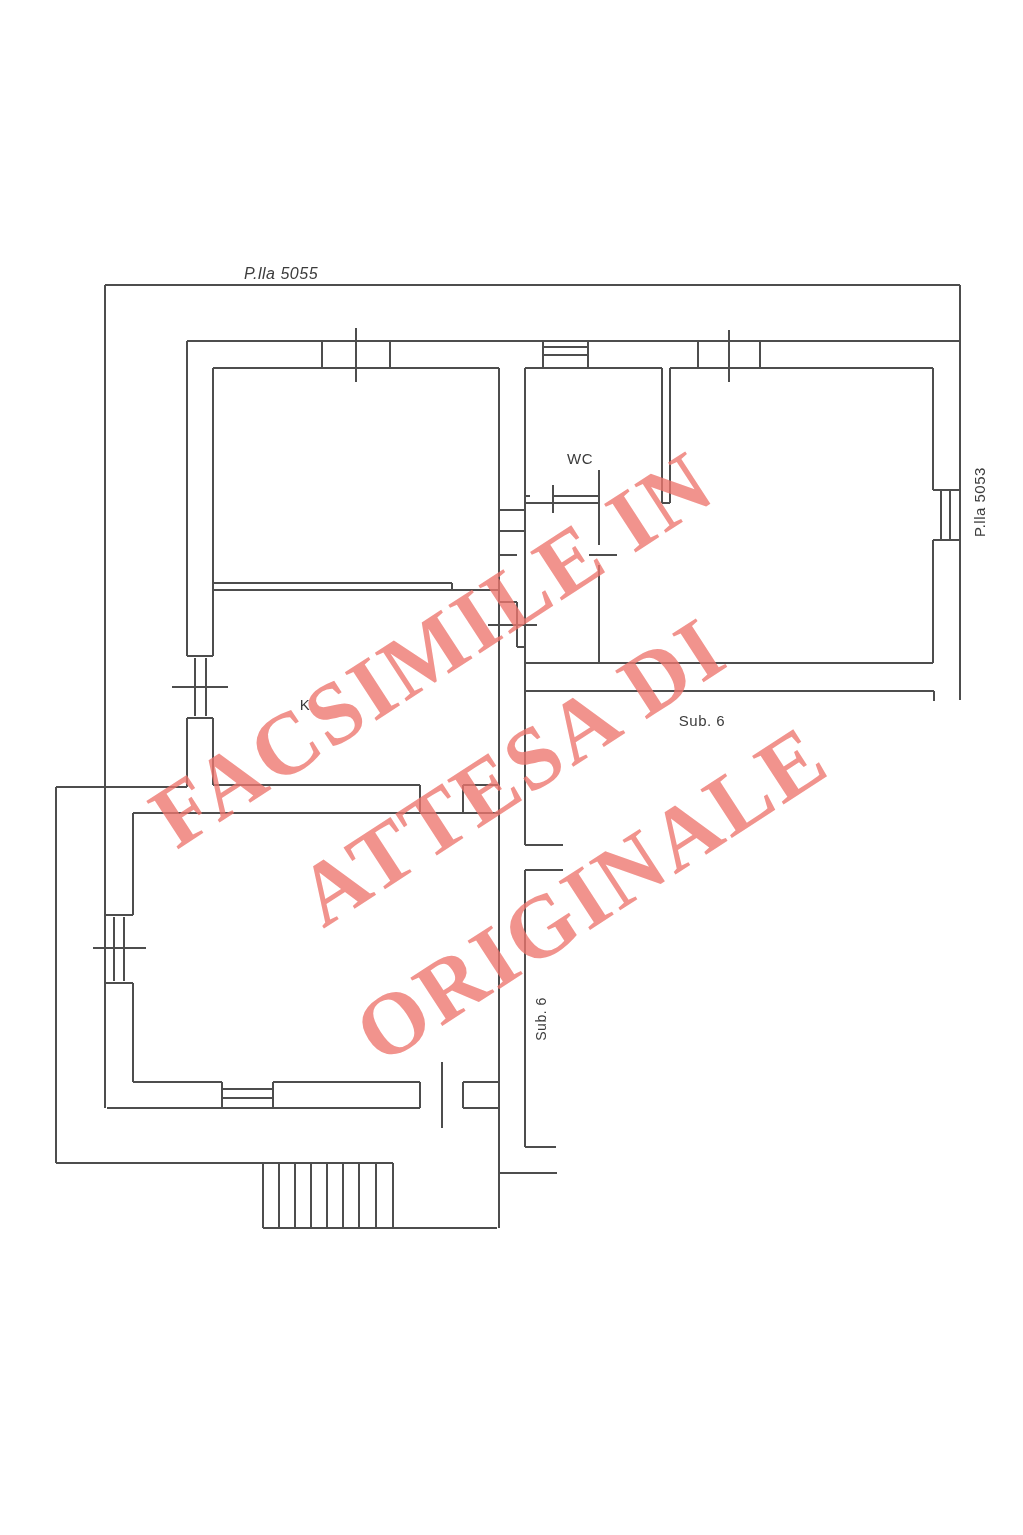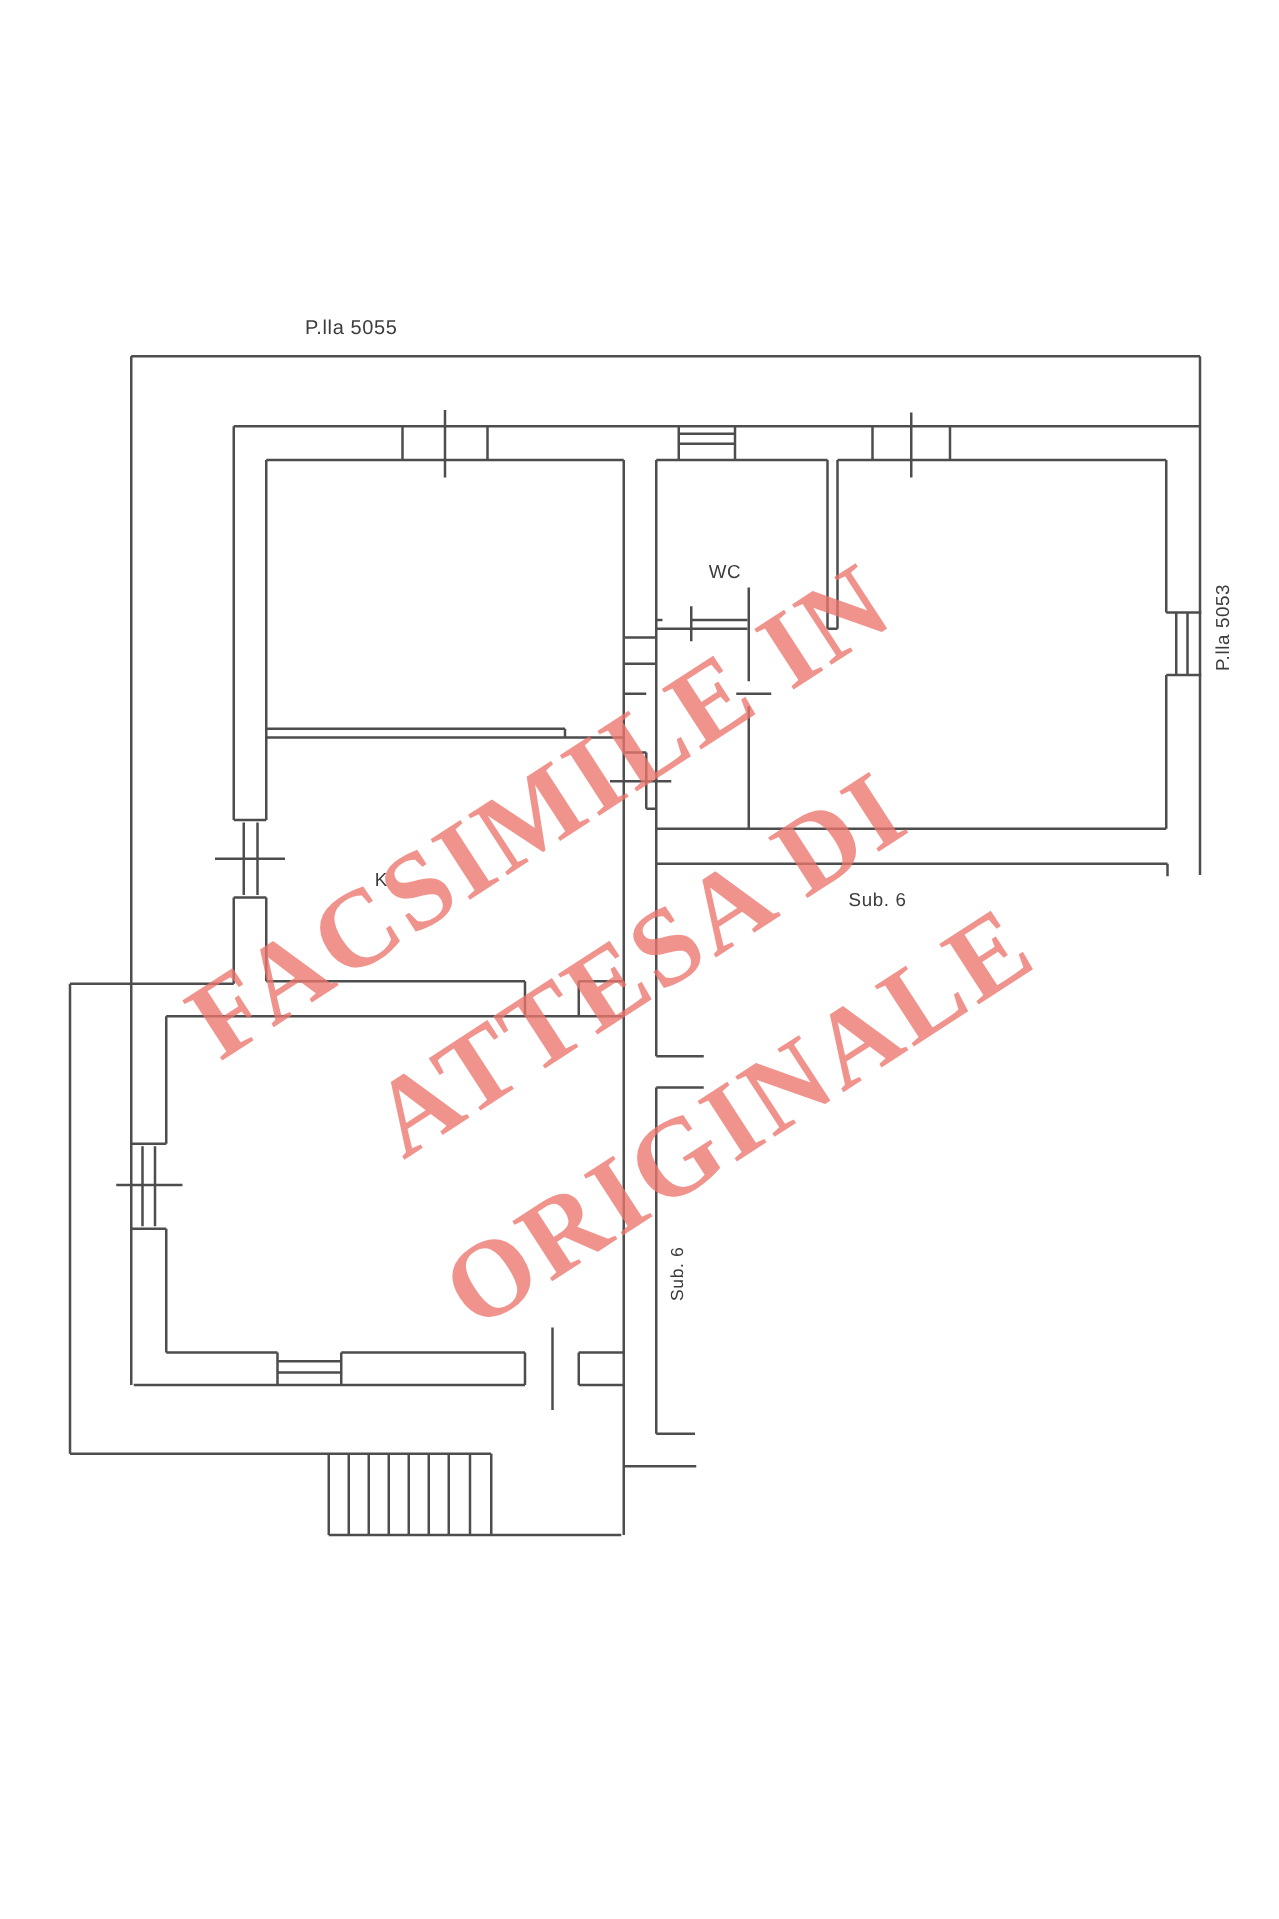--- a/index.html
+++ b/index.html
@@ -136,21 +136,21 @@
       <line x1="311" y1="1163" x2="311" y2="1228" stroke="#4d4d4d" stroke-width="2"></line>
       <line x1="327" y1="1163" x2="327" y2="1228" stroke="#4d4d4d" stroke-width="2"></line>
       <line x1="343" y1="1163" x2="343" y2="1228" stroke="#4d4d4d" stroke-width="2"></line>
       <line x1="359" y1="1163" x2="359" y2="1228" stroke="#4d4d4d" stroke-width="2"></line>
       <line x1="376" y1="1163" x2="376" y2="1228" stroke="#4d4d4d" stroke-width="2"></line>
       <line x1="393" y1="1163" x2="393" y2="1228" stroke="#4d4d4d" stroke-width="2"></line>
       <line x1="499" y1="1173" x2="557" y2="1173" stroke="#4d4d4d" stroke-width="2"></line>
     </svg>
 
   <div id="label-layer">
-      <div class="plan-label" style="left: 281px; top: 263px; font-size: 16px;">P.lla 5055</div>
+      <div class="plan-label" style="left: 281px; top: 274px; font-size: 16px; font-style: italic;">P.lla 5055</div>
       <div class="plan-label rot" style="left: 979px; top: 502px; font-size: 15px;">P.lla 5053</div>
       <div class="plan-label" style="left: 580px; top: 431px; font-size: 15px; margin-top: 27px;">WC</div>
       <div class="plan-label" style="left: 305px; top: 704px; font-size: 15px;">K</div>
       <div class="plan-label" style="left: 702px; top: 720px; font-size: 15px;">Sub. 6</div>
       <div class="plan-label rot" style="left: 541px; top: 1019px; font-size: 14px;">Sub. 6</div>
     </div>
 
   <div class="watermark" style="color: rgba(237, 116, 109, 0.78); transform: translate(-50%, -50%) rotate(-33deg);">
     <div>FACSIMILE IN</div>
     <div>ATTESA DI</div>

